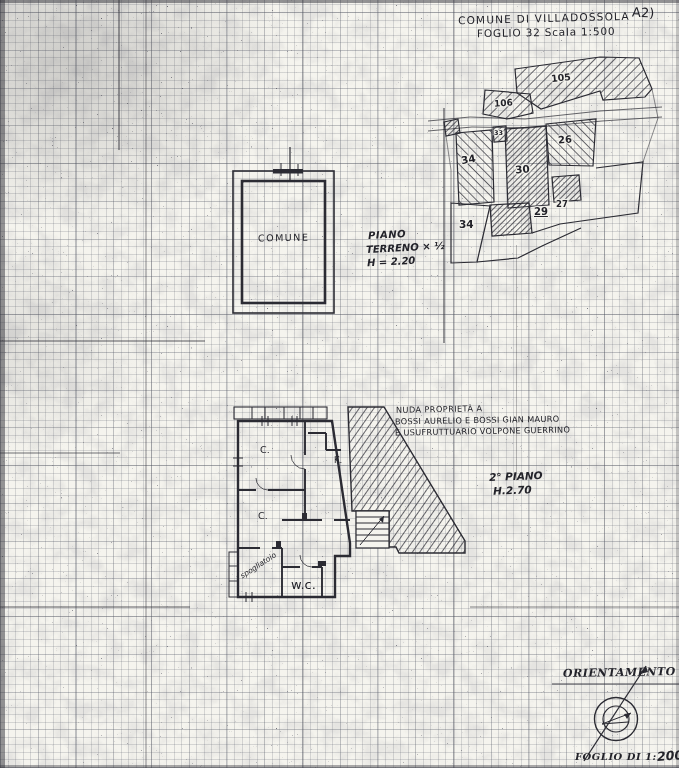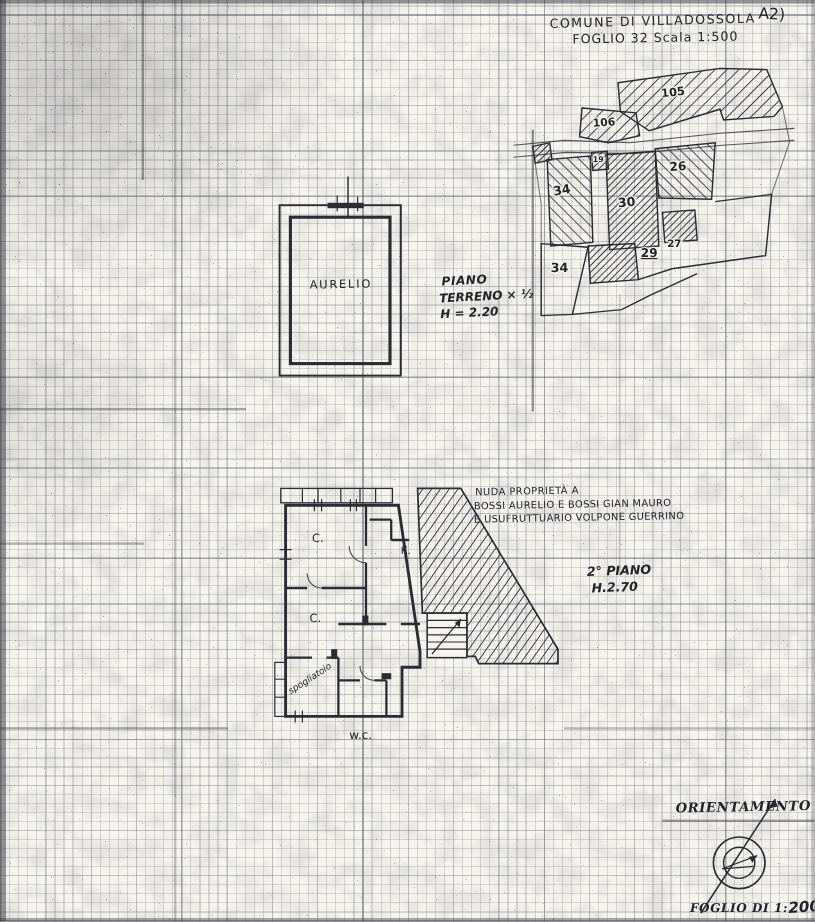--- a/index.html
+++ b/index.html
@@ -179,42 +179,42 @@
       <polygon fill="#2b2b33" stroke="none" points="631,713 624,714 627,719"></polygon>
     </g>
   </svg>
 
   <div class="txt" style="left:632px;top:5px;font-size:13px;transform:rotate(3deg);">A2)</div>
   <div class="txt" style="left:458px;top:12px;font-size:10.5px;letter-spacing:1.2px;transform:rotate(-1.5deg);">COMUNE DI VILLADOSSOLA</div>
   <div class="txt" style="left:477px;top:26px;font-size:10.5px;letter-spacing:0.8px;transform:rotate(-1deg);">FOGLIO 32 Scala 1:500</div>
 
   <div class="txt plabel" style="left:551px;top:72px;font-size:9.5px;transform:rotate(-6deg);">105</div>
   <div class="txt plabel" style="left:494px;top:98px;font-size:9px;transform:rotate(-4deg);">106</div>
-  <div class="txt plabel" style="left:494px;top:129px;font-size:6.5px;">19</div>
+  <div class="txt plabel" style="left:494px;top:129px;font-size:6.5px;">33</div>
   <div class="txt plabel" style="left:461px;top:153px;font-size:10.5px;transform:rotate(-10deg);">34</div>
   <div class="txt plabel" style="left:515px;top:163px;font-size:10.5px;transform:rotate(-5deg);">30</div>
   <div class="txt plabel" style="left:558px;top:134px;font-size:10px;transform:rotate(-4deg);">26</div>
   <div class="txt plabel" style="left:556px;top:199px;font-size:8.5px;">27</div>
   <div class="txt plabel" style="left:534px;top:206px;font-size:10px;text-decoration:underline;">29</div>
   <div class="txt plabel" style="left:459px;top:218px;font-size:10.5px;">34</div>
 
-  <div class="txt" style="left:258px;top:232px;font-size:9.5px;letter-spacing:1.5px;transform:rotate(-1deg);">AURELIO</div>
+  <div class="txt" style="left:258px;top:232px;font-size:9.5px;letter-spacing:1.5px;transform:rotate(-1deg);">COMUNE</div>
   <div class="txt hand" style="left:368px;top:229px;font-size:10px;letter-spacing:0.5px;transform:rotate(-3deg);font-weight:bold;">PIANO</div>
   <div class="txt hand" style="left:366px;top:242px;font-size:10px;transform:rotate(-3deg);font-weight:bold;">TERRENO × ½</div>
   <div class="txt hand" style="left:367px;top:256px;font-size:10px;transform:rotate(-3deg);font-weight:bold;">H = 2.20</div>
 
   <div class="txt" style="left:396px;top:404px;font-size:8.2px;letter-spacing:0.4px;transform:rotate(-1deg);">NUDA PROPRIETÀ A</div>
   <div class="txt" style="left:395px;top:415px;font-size:8.2px;letter-spacing:0.3px;transform:rotate(-1deg);">BOSSI AURELIO E BOSSI GIAN MAURO</div>
   <div class="txt" style="left:395px;top:426px;font-size:8.2px;letter-spacing:0.3px;transform:rotate(-1deg);">E USUFRUTTUARIO VOLPONE GUERRINO</div>
   <div class="txt hand" style="left:489px;top:470px;font-size:10.5px;transform:rotate(-2deg);font-weight:bold;">2° PIANO</div>
   <div class="txt hand" style="left:493px;top:484px;font-size:10.5px;transform:rotate(-2deg);font-weight:bold;">H.2.70</div>
   <div class="txt" style="left:260px;top:444px;font-size:9.5px;">C.</div>
   <div class="txt" style="left:334px;top:455px;font-size:8.5px;">K.</div>
   <div class="txt" style="left:258px;top:510px;font-size:9.5px;">C.</div>
   <div class="txt hand" style="left:241px;top:572px;font-size:7.5px;transform:rotate(-33deg);transform-origin:left center;">spogliatoio</div>
-  <div class="txt" style="left:291px;top:608px;font-size:10px;">w.c.</div>
+  <div class="txt" style="left:291px;top:577px;font-size:13px;">w.c.</div>
 
   <div class="txt serifhand" style="left:563px;top:666px;font-size:11px;letter-spacing:0.5px;transform:rotate(-1deg);">ORIENTAMENTO</div>
   <div class="txt" style="left:575px;top:745px;">
     <span class="serifhand" style="font-size:10px;letter-spacing:0.5px;">FOGLIO DI 1:</span><span class="hand" style="font-size:12.5px;font-weight:bold;display:inline-block;transform:rotate(-4deg);">200</span>
   </div>
 
 </div>
 
 </body></html>

